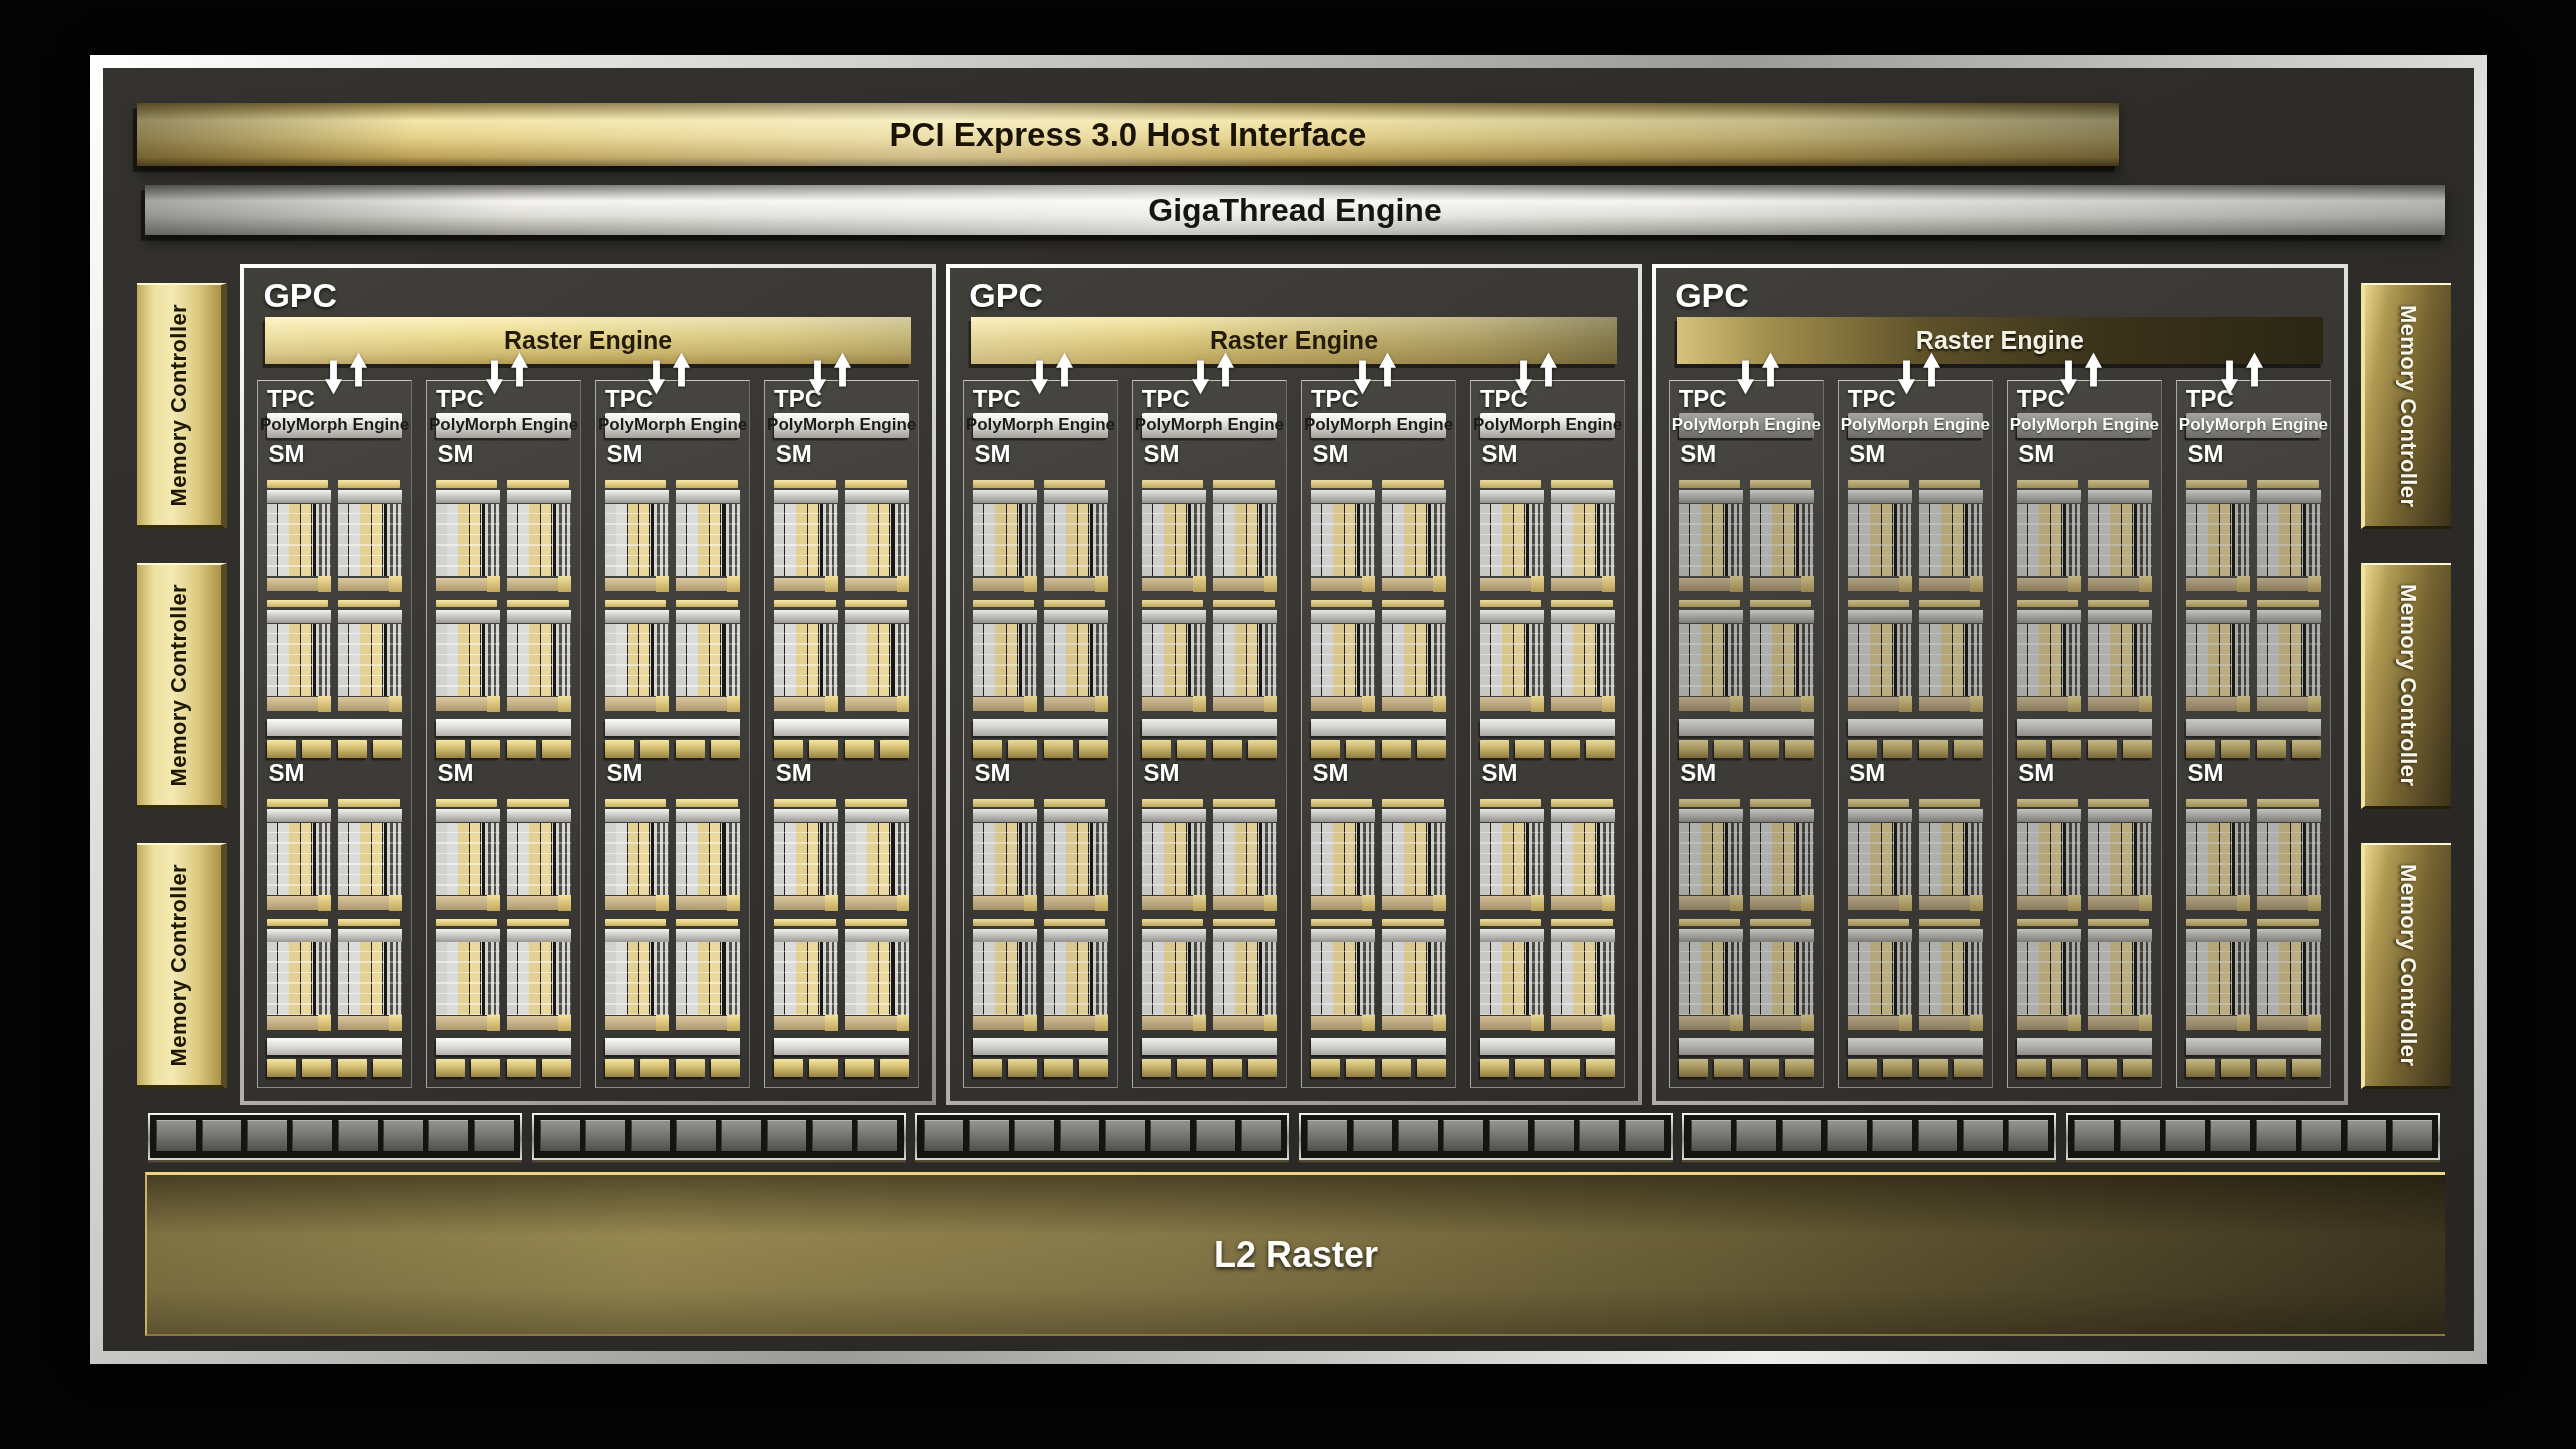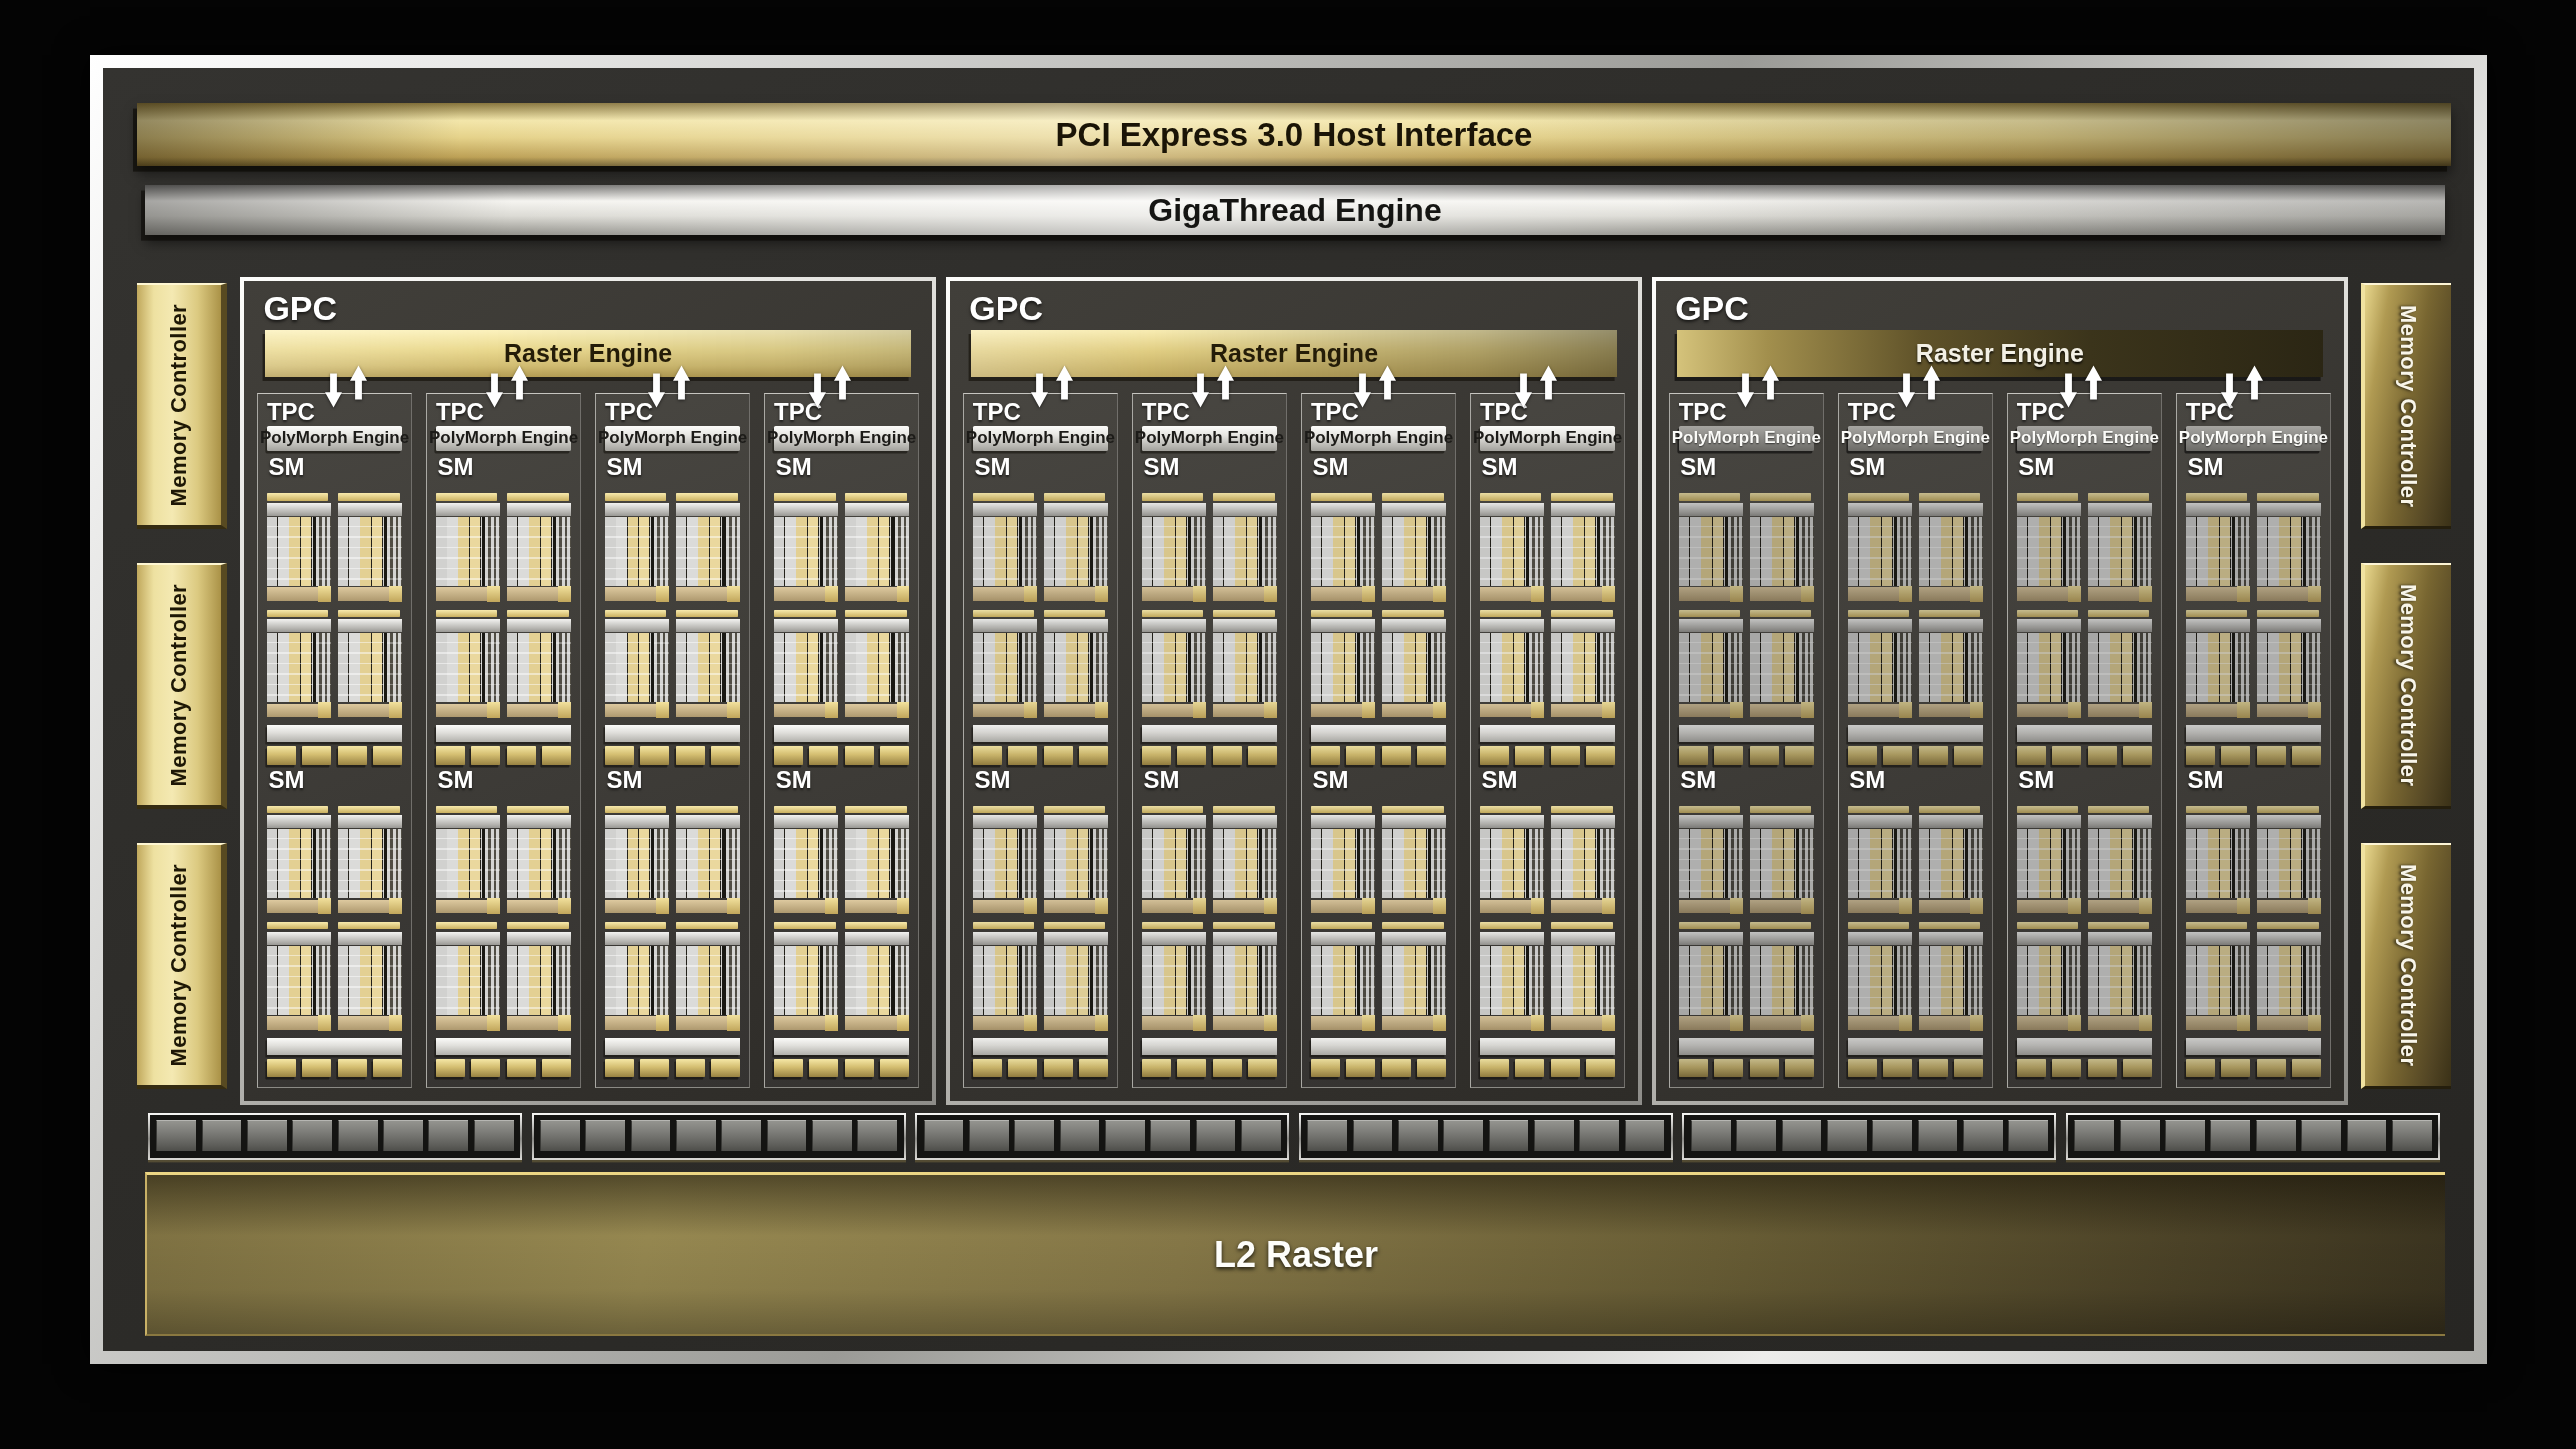--- a/index.html
+++ b/index.html
@@ -7,21 +7,21 @@
        font-family:"Liberation Sans",sans-serif;}
   
   .frame{position:absolute;left:90px;top:55px;width:2397px;height:1309px;box-sizing:border-box;
          border:13px solid transparent;
          background:linear-gradient(155deg,#343330 0%,#2d2c29 45%,#272623 100%) padding-box,
                     linear-gradient(125deg,#ffffff 0%,#d8d8d6 20%,#9b9b97 50%,#ededeb 78%,#aeaeaa 100%) border-box;
          box-shadow:0 0 32px rgba(0,0,0,.9);}
   
   .hbar{position:absolute;display:flex;align-items:center;justify-content:center;font-weight:bold;box-sizing:border-box;}
   .hbar span{display:block;}
-  .pci{left:34px;top:35px;width:2314px;height:63px;font-size:33px;color:#1a1406;
+  .pci{left:34px;top:35px;width:1982px;height:63px;font-size:33px;color:#1a1406;
        background:linear-gradient(90deg,rgba(30,22,4,.45) 0%,rgba(0,0,0,0) 14%,rgba(255,255,255,.30) 40%,rgba(255,255,255,.04) 58%,rgba(0,0,0,.18) 82%,rgba(0,0,0,.42) 100%),
                   linear-gradient(180deg,#86743c 0%,#f3e6aa 28%,#e5d28a 55%,#bda156 86%,#6e5c2c 100%);
        box-shadow:-4px 5.6px 0 rgba(8,6,1,.6),0 8px 11.3px rgba(0,0,0,.5);justify-content:center;}
   .giga{left:42px;top:117px;width:2300px;height:50px;font-size:32px;color:#151513;
        background:linear-gradient(90deg,rgba(0,0,0,.32) 0%,rgba(0,0,0,0) 16%,rgba(255,255,255,.5) 44%,rgba(255,255,255,.05) 66%,rgba(0,0,0,.25) 100%),
                   linear-gradient(180deg,#737270 0%,#f5f4f0 32%,#dcdbd5 62%,#93928c 100%);
        box-shadow:-4px 5.6px 0 rgba(8,6,1,.55),0 8px 11.3px rgba(0,0,0,.5);}
   
   .middle{position:absolute;left:34px;top:196px;width:2314px;height:841px;display:flex;}
   .mc-col{width:90px;display:flex;flex-direction:column;justify-content:space-between;
@@ -32,21 +32,21 @@
   .mc-col.right .mc{background:linear-gradient(100deg,#e7d68c 0%,#b09a52 20%,#786631 52%,#524524 82%,#3a3117 100%);
           border-top:2.4px solid #fdf5d5;border-left:4.8px solid #f0e2a0;border-bottom:3.2px solid #241e0d;color:#f8f5e9;
           text-shadow:0 1.6px 3.2px rgba(0,0,0,.75);}
   .mc-text{writing-mode:vertical-rl;font-size:22px;font-weight:bold;letter-spacing:0.4px;white-space:nowrap;}
   .mc-col.left .mc-text{transform:rotate(180deg);}
   
   .gpc-row{flex:1;display:flex;gap:9.7px;margin:0 13px;min-width:0;}
   .gpc{flex:1;box-sizing:border-box;border:4px solid;display:flex;flex-direction:column;min-width:0;
        border-image:linear-gradient(155deg,#fdfdfb 0%,#cfcec9 45%,#8e8d89 100%) 1;
        background:linear-gradient(150deg,#413f3a 0%,#363430 55%,#2e2c28 100%);
-       padding:6.4px 13px 13px;margin-top:13px;}
+       padding:6.4px 13px 13px;}
   .gpc-label{font-size:34px;font-weight:bold;color:#fff;height:43px;line-height:43px;padding-left:6.4px;
        text-shadow:0 1.6px 3.2px rgba(0,0,0,.65);}
   .raster{height:47px;margin:0 8px;display:flex;align-items:center;justify-content:center;
        font-size:25px;font-weight:bold;}
   .g1 .raster{background:linear-gradient(90deg,rgba(255,255,255,.18),rgba(0,0,0,0) 35%,rgba(0,0,0,.08) 80%,rgba(0,0,0,.16)),
        linear-gradient(180deg,#fcf2bd 0%,#ead98f 42%,#d3be73 76%,#b59e54 100%);
        color:#241c08;box-shadow:-2.4px 4px 0 rgba(12,9,2,.55);}
   .g2 .raster{background:linear-gradient(90deg,rgba(255,255,255,.22),rgba(0,0,0,0) 28%,rgba(0,0,0,.22) 78%,rgba(0,0,0,.40) 100%),
        linear-gradient(180deg,#f8ecb2 0%,#e0cd82 45%,#bfa85e 100%);
        color:#241c08;box-shadow:-2.4px 4px 0 rgba(12,9,2,.55);}

